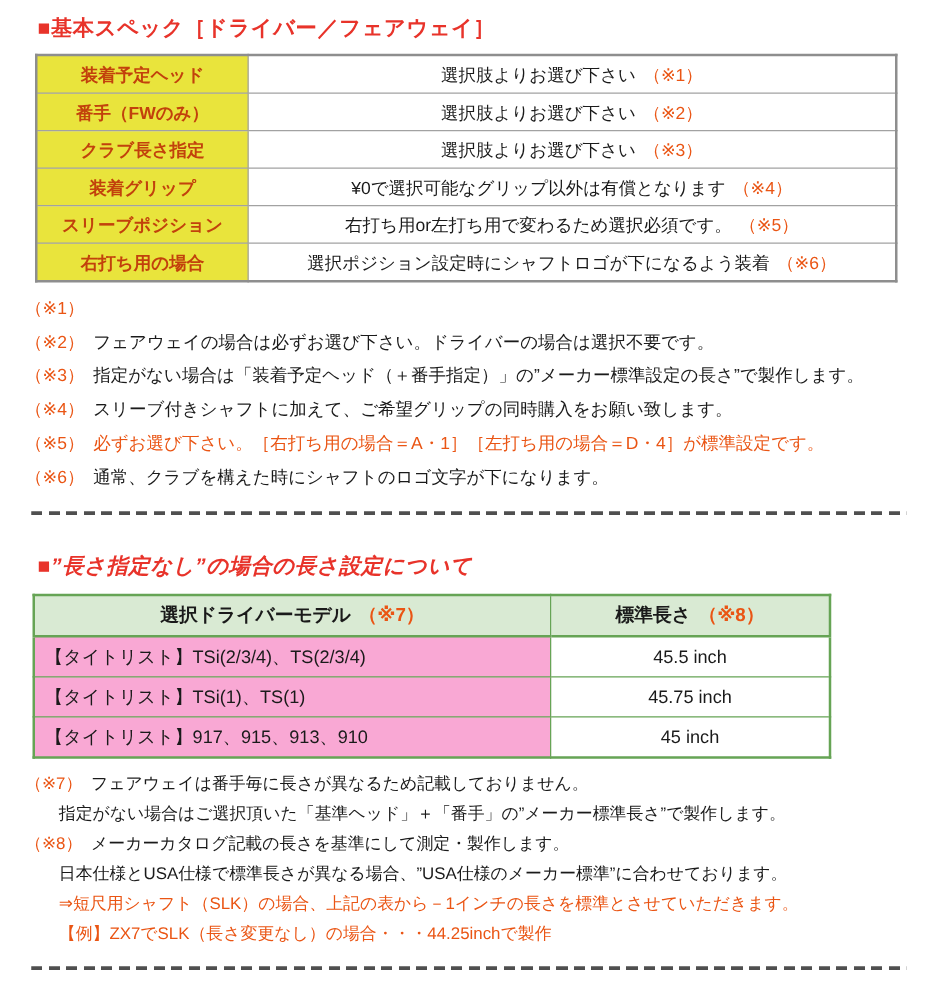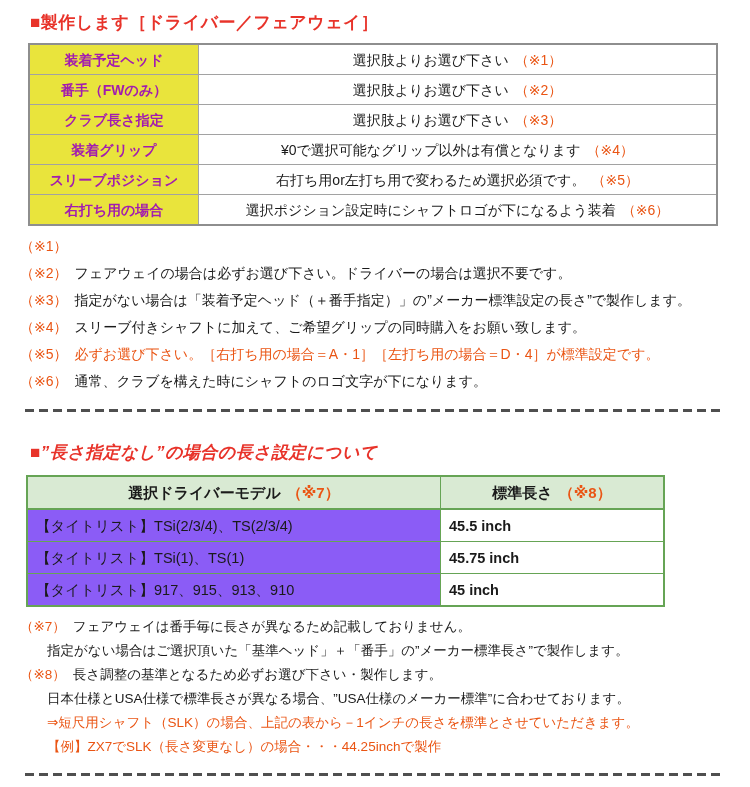--- a/index.html
+++ b/index.html
@@ -24,21 +24,21 @@
   .spec-table{
     margin:9px 0 0 28px;width:690px;
     border:2px solid #8e8e8e;table-layout:fixed;
   }
   .spec-table th,.spec-table td{
     border:1px solid #a2a2a2;height:27px;padding:1px 6px;
     font-size:14px;line-height:18px;
   }
   .spec-table th{
     width:156px;background:#e9e43c;font-weight:600;
-    text-align:center;color:#a21caf;
+    text-align:center;color:#c2410c;
   }
   .spec-table td{text-align:center;background:#ffffff;color:#1a1a1a;}
   .ref{color:#ea5514;margin-left:6px;}
 
   
   .notes{margin:11px 0 0 20px;}
   .note-line{
     display:flex;align-items:flex-start;
     font-size:14px;line-height:19px;margin-bottom:8px;color:#1a1a1a;
   }
@@ -60,31 +60,31 @@
   }
   .models-table th,.models-table td{
     border:1px solid #66a455;height:29px;padding:1px 8px;
     font-size:14.5px;line-height:18px;color:#1a1a1a;
   }
   .models-table th{
     background:#d9ead3;font-weight:bold;text-align:center;
     font-size:15px;border-bottom-width:2px;
   }
   .models-table .col-model{width:396px;}
-  .models-table td.model-cell{text-align:left;background:#8b5cf6;}
-  .models-table td.length-cell{text-align:left;background:#ffffff;font-weight:bold;}
+  .models-table td.model-cell{text-align:left;background:#f9a8d4;}
+  .models-table td.length-cell{text-align:center;background:#ffffff;}
 
   .notes-2 .note-line{font-size:13.5px;line-height:18px;margin-bottom:6px;}
 </style>
 </head>
 <body>
 
 <div class="page">
 
-  <div class="sec-title">■製作します［ドライバー／フェアウェイ］</div>
+  <div class="sec-title">■基本スペック［ドライバー／フェアウェイ］</div>
 
   <table class="spec-table">
     <tbody>
       <tr>
         <th>装着予定ヘッド</th>
         <td><span>選択肢よりお選び下さい</span><span class="ref">（※1）</span></td>
       </tr>
       <tr>
         <th>番手（FWのみ）</th>
         <td><span>選択肢よりお選び下さい</span><span class="ref">（※2）</span></td>
@@ -162,21 +162,21 @@
   <div class="notes notes-2">
     <div class="note-line">
       <span class="marker">（※7）</span>
       <span>フェアウェイは番手毎に長さが異なるため記載しておりません。</span>
     </div>
     <div class="note-line note-cont">
       <span>指定がない場合はご選択頂いた「基準ヘッド」＋「番手」の”メーカー標準長さ”で製作します。</span>
     </div>
     <div class="note-line">
       <span class="marker">（※8）</span>
-      <span>長さ調整の基準となるため必ずお選び下さい・製作します。</span>
+      <span>メーカーカタログ記載の長さを基準にして測定・製作します。</span>
     </div>
     <div class="note-line note-cont">
       <span>日本仕様とUSA仕様で標準長さが異なる場合、”USA仕様のメーカー標準”に合わせております。</span>
     </div>
     <div class="note-line note-cont orange">
       <span>⇒短尺用シャフト（SLK）の場合、上記の表から－1インチの長さを標準とさせていただきます。</span>
     </div>
     <div class="note-line note-cont orange">
       <span>【例】ZX7でSLK（長さ変更なし）の場合・・・44.25inchで製作</span>
     </div>

